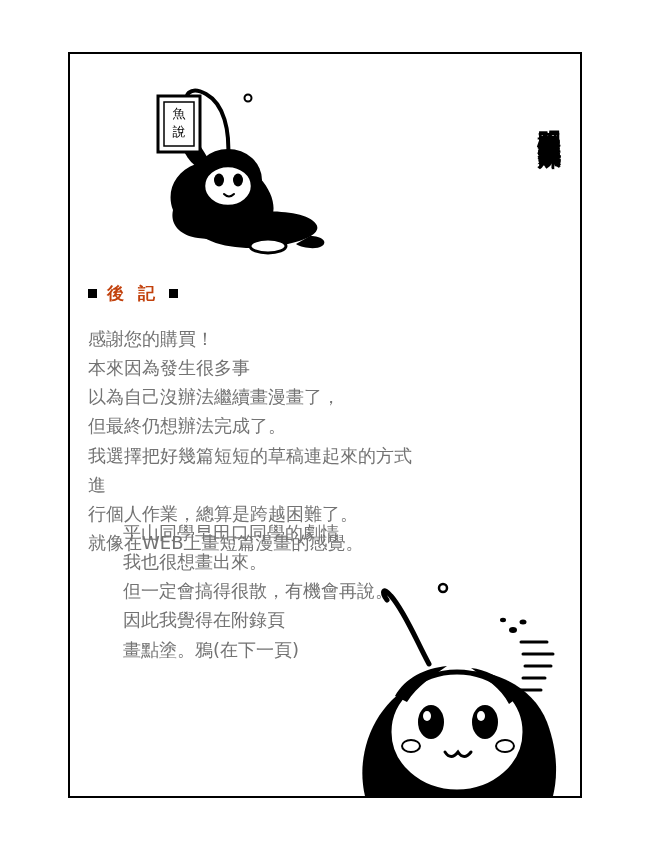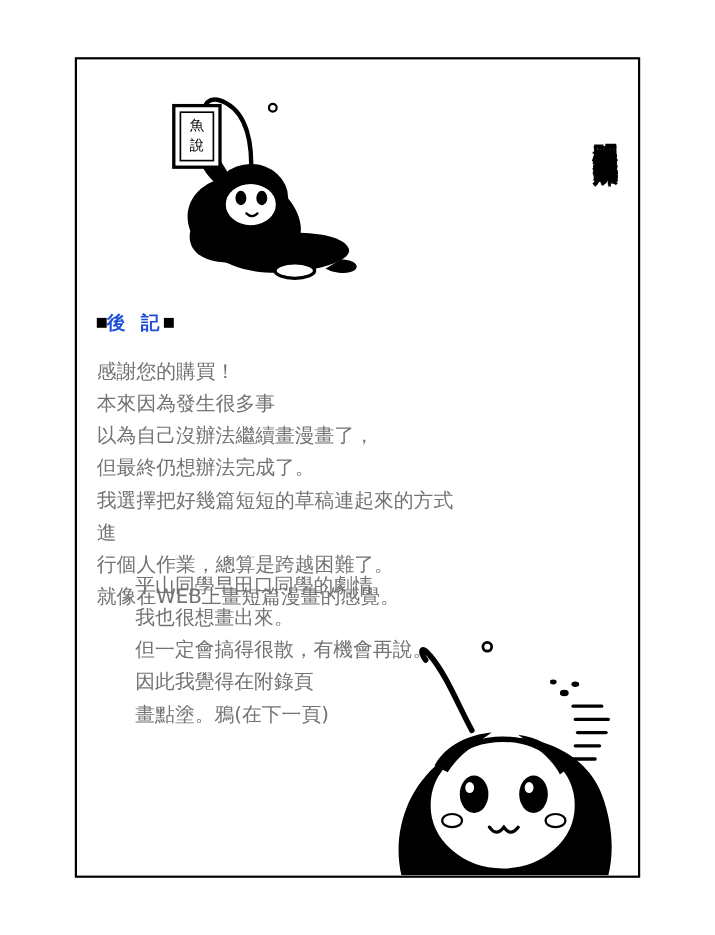--- a/index.html
+++ b/index.html
@@ -51,23 +51,24 @@
   }
 
   
   .afterword-heading {
     position: absolute;
     left: 18px;
     top: 228px;
     font-size: 17px;
     font-weight: bold;
     letter-spacing: 4px;
-    color: #1d4ed8;
+    color: #c2410c;
     display: flex;
     align-items: center;
+    gap: 10px;
   }
   .sq {
     display: inline-block;
     width: 9px;
     height: 9px;
     background: #000;
   }
 
   
   .body-block {

